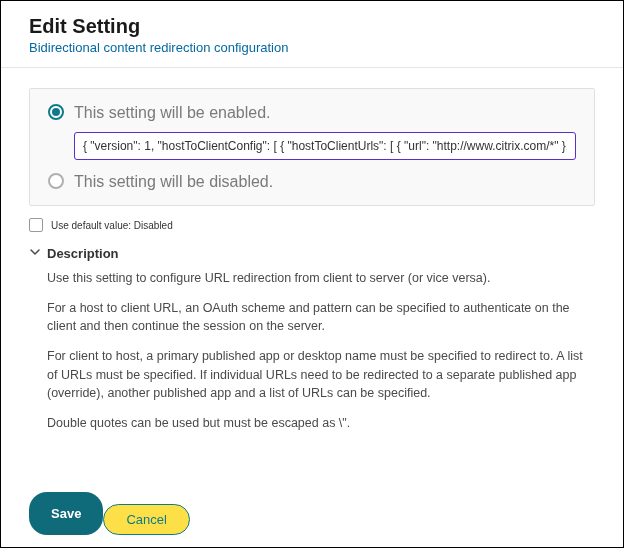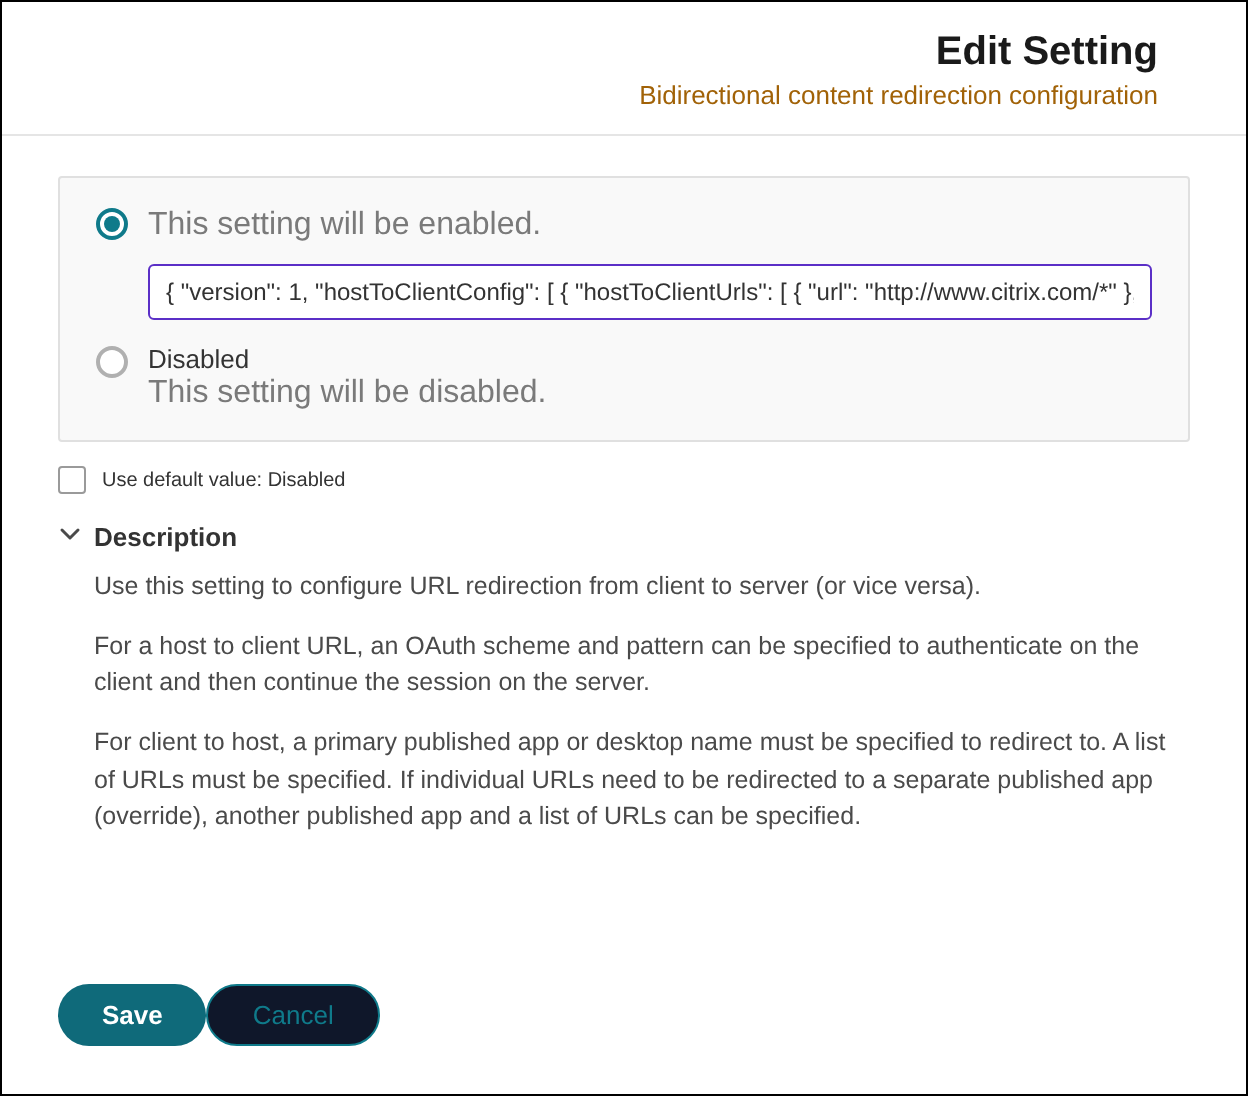--- a/index.html
+++ b/index.html
@@ -8,31 +8,30 @@
     background: #fff;
     width: 624px;
     height: 548px;
     overflow: hidden;
     border: 1px solid #000;
     color: #333;
   }
   .header {
     padding: 14px 44px 12px 28px;
     border-bottom: 1px solid #e5e5e5;
-    text-align: right;
   }
   .title {
     font-size: 20px;
     font-weight: 600;
     color: #1a1a1a;
     margin-bottom: 2px;
   }
   .subtitle {
     font-size: 13px;
-    color: #a16207;
+    color: #0369a1;
   }
   .content {
     padding: 20px 28px 0 28px;
     height: 410px;
     overflow: hidden;
     position: relative;
   }
   .option-box {
     border: 1px solid #e0e0e0;
     background: #f9f9f9;
@@ -116,24 +115,25 @@
     font-size: 13px;
     cursor: pointer;
     border: none;
   }
   .btn-primary {
     background: #0f6a7a;
     color: #fff;
     font-weight: 600;
   }
   .btn-secondary {
-    background: #0f172a;
+    background: #fde047;
     color: #0f7a8a;
     border: 1.5px solid #0f7a8a;
     font-weight: 500;
+    margin-top: 12px;
   }
 </style>
 </head>
 <body>
 
 <div class="header">
   <div class="title">Edit Setting</div>
   <div class="subtitle">Bidirectional content redirection configuration</div>
 </div>
 
@@ -148,21 +148,20 @@
       <div>
         <div class="radio-desc">This setting will be enabled.</div>
       </div>
     </div>
 
     <input type="text" class="text-input" value="{ &quot;version&quot;: 1, &quot;hostToClientConfig&quot;: [ { &quot;hostToClientUrls&quot;: [ { &quot;url&quot;: &quot;http://www.citrix.com/*&quot; }, { &quot;url&quot;: &quot;www.ex" style="">
 
     <div class="radio-row">
       <div class="radio-outer unselected"></div>
       <div>
-        <div class="radio-label">Disabled</div>
         <div class="radio-desc">This setting will be disabled.</div>
       </div>
     </div>
 
   </div>
 
   <div class="default-row">
     <div class="checkbox"></div>
     <div class="default-label">Use default value: Disabled</div>
   </div>
@@ -173,20 +172,21 @@
           <path d="M2 4 L6 8 L10 4" stroke="#4a4a4a" stroke-width="1.5" fill="none" stroke-linecap="round" stroke-linejoin="round"></path>
         </svg>
     </span>
     <span class="desc-title">Description</span>
   </div>
 
   <div class="desc-body">
     <p>Use this setting to configure URL redirection from client to server (or vice versa).</p>
     <p>For a host to client URL, an OAuth scheme and pattern can be specified to authenticate on the client and then continue the session on the server.</p>
     <p>For client to host, a primary published app or desktop name must be specified to redirect to. A list of URLs must be specified. If individual URLs need to be redirected to a separate published app (override), another published app and a list of URLs can be specified.</p>
+    <p>Double quotes can be used but must be escaped as \".</p>
   </div>
 
   <div class="fade"></div>
 </div>
 
 <div class="footer">
   <button class="btn btn-primary">Save</button>
   <button class="btn btn-secondary">Cancel</button>
 </div>
 

